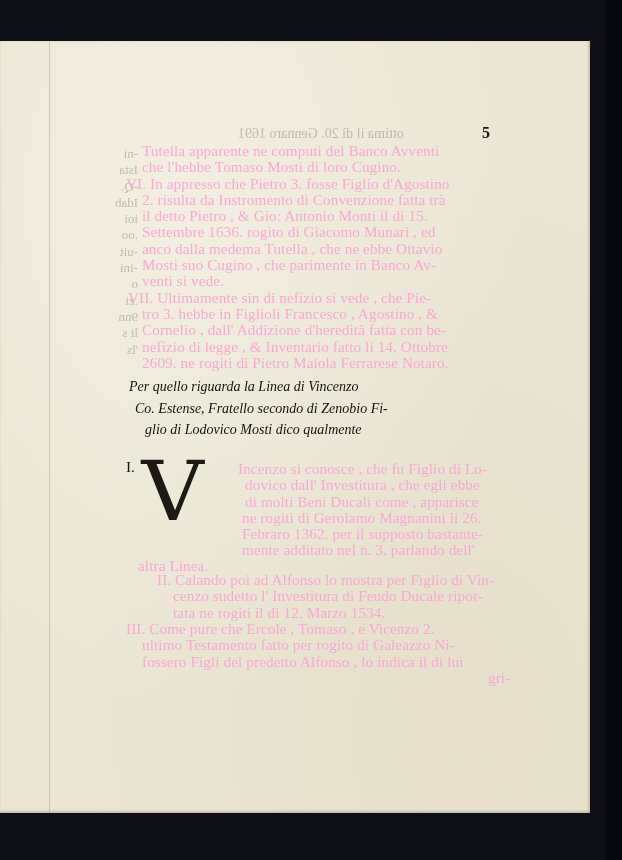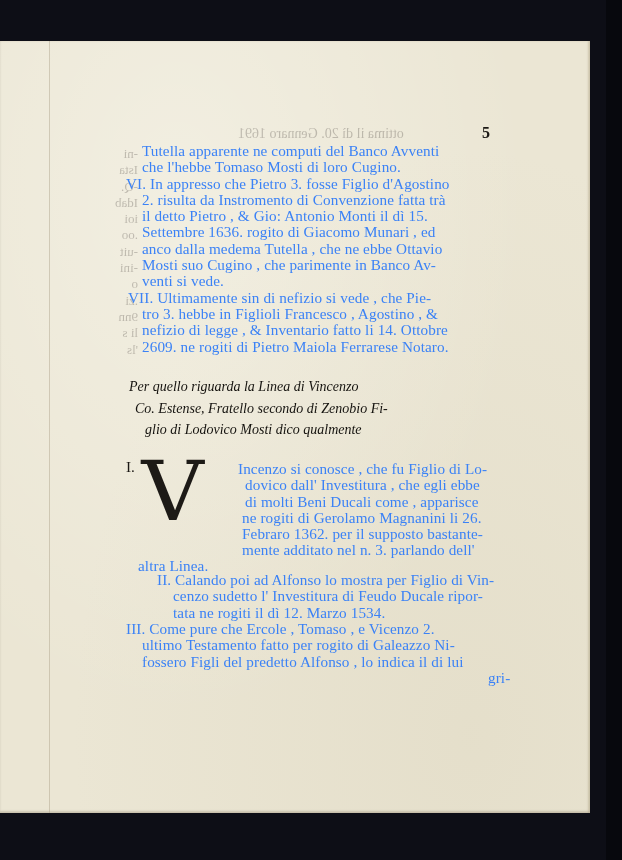--- a/index.html
+++ b/index.html
@@ -20,21 +20,21 @@
     background-image:
       radial-gradient(ellipse at 30% 20%, rgba(255,255,250,0.35), rgba(0,0,0,0) 60%),
       radial-gradient(ellipse at 80% 90%, rgba(200,190,160,0.18), rgba(0,0,0,0) 60%);
     box-shadow: inset -2px 0 2px rgba(140,120,80,0.25), inset 0 -2px 2px rgba(120,110,90,0.25);
   }
   .fold-line {
     position: absolute; left: 49px; top: 0; width: 1px; height: 100%;
     background: rgba(170,160,135,0.45);
   }
   .text {
-    position: absolute; color: #3b82f6;
+    position: absolute; color: #f9a8d4;
     font-size: 15.2px; line-height: 16.3px;
     white-space: nowrap;
     letter-spacing: 0.1px;
   }
   .bleed {
     position: absolute; color: rgba(60,55,50,0.28);
     font-size: 14px; line-height: 16.3px; white-space: nowrap;
     transform: scaleX(-1);
   }
   .page-number {
@@ -97,20 +97,21 @@
   <span class="line">Settembre 1636. rogito di Giacomo Munari , ed</span>
   <span class="line">anco dalla medema Tutella , che ne ebbe Ottavio</span>
   <span class="line">Mosti suo Cugino , che parimente in Banco Av-</span>
   <span class="line">venti si vede.</span>
 </div>
 <div class="text" style="left:128px; top:289.7px;">
   <span class="line">VII. Ultimamente sin di nefizio si vede , che Pie-</span>
 </div>
 <div class="text" style="left:142px; top:306px;">
   <span class="line">tro 3. hebbe in Figlioli Francesco , Agostino , &amp;</span>
+  <span class="line">Cornelio , dall' Addizione d'heredità fatta con be-</span>
   <span class="line">nefizio di legge , &amp; Inventario fatto li 14. Ottobre</span>
   <span class="line">2609. ne rogiti di Pietro Maiola Ferrarese Notaro.</span>
 </div>
 
 <div class="heading">
   <span class="line" style="padding-left:14px;">Per quello riguarda la Linea di Vincenzo</span>
   <span class="line" style="padding-left:20px;">Co. Estense, Fratello secondo di Zenobio Fi-</span>
   <span class="line" style="padding-left:30px;">glio di Lodovico Mosti dico qualmente</span>
 </div>
 

